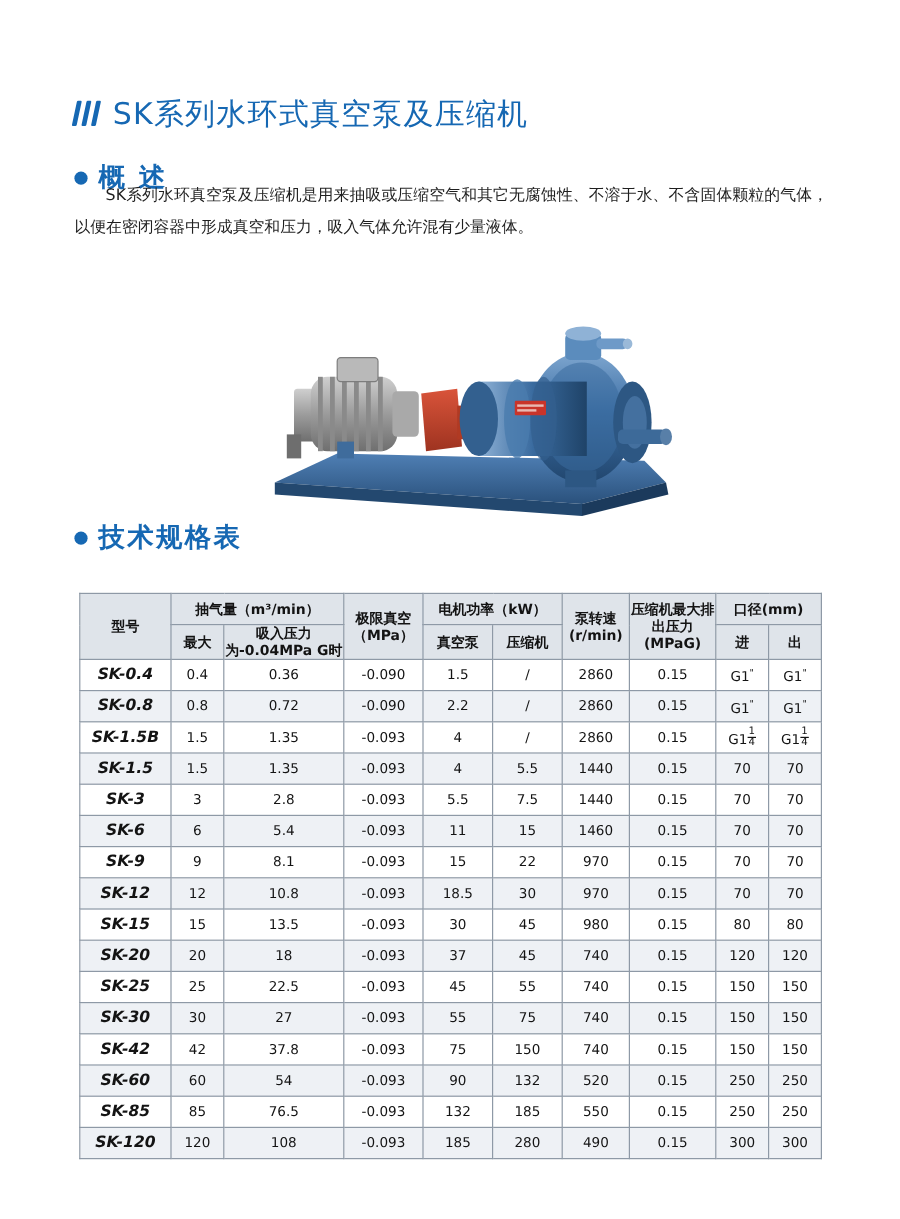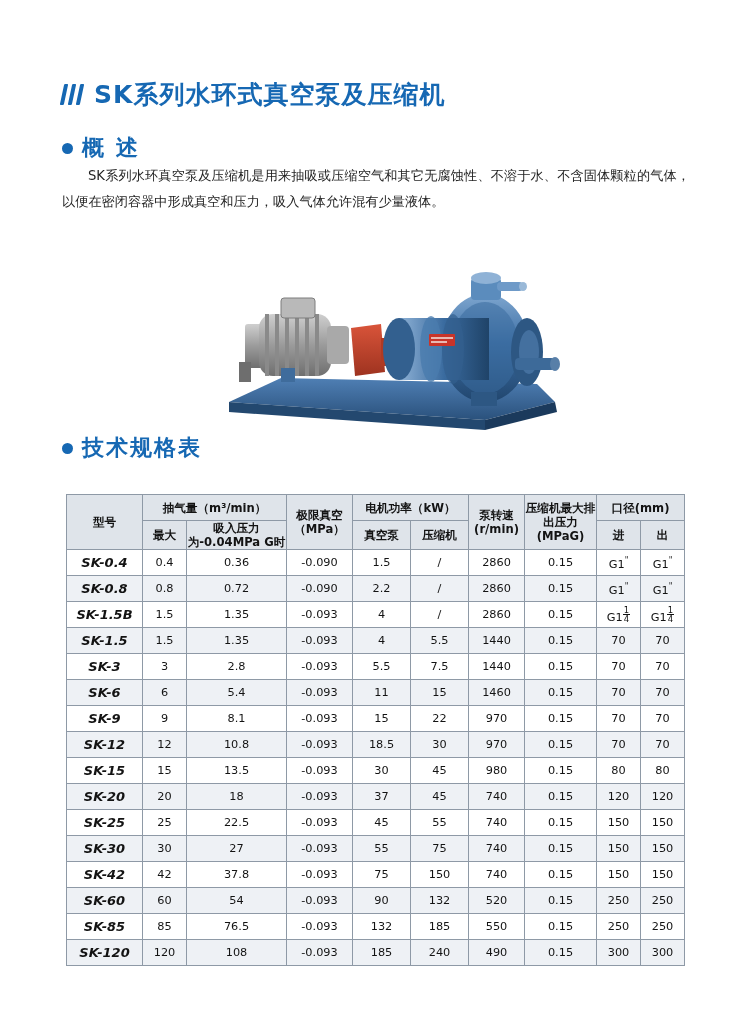--- a/index.html
+++ b/index.html
@@ -42,21 +42,21 @@
     height: 21px;
     background: #1668b3;
     margin-right: 4px;
     border-radius: 1px;
   }
   .chevrons span:nth-child(1) { opacity: 1; }
   .chevrons span:nth-child(2) { opacity: 1; }
   .chevrons span:nth-child(3) { opacity: 1; }
   .main-title {
     font-size: 25px;
-    font-weight: bold;
+    font-weight: normal;
     color: #1668b3;
     letter-spacing: 1px;
     font-family: "DejaVu Sans", "Liberation Sans", sans-serif;
     white-space: nowrap;
   }
 
   
   .section-head {
     position: absolute;
     display: flex;
@@ -86,21 +86,21 @@
     position: absolute;
     left: 62px;
     width: 628px;
     font-size: 13.2px;
     line-height: 26px;
     color: #1f1f1f;
     text-indent: 26px;
     text-align: justify;
     font-family: "DejaVu Sans", "Liberation Sans", sans-serif;
   }
-  #para1 { top: 163px; }
+  #para1 { top: 151px; }
   #para2 { top: 209px; }
 
   
   .product-figure {
     position: absolute;
     left: 185px;
     top: 252px;
     width: 400px;
     height: 190px;
   }
@@ -464,21 +464,21 @@
             <td>0.15</td>
             <td>250</td>
             <td>250</td>
           </tr>
           <tr>
             <td class="model">SK-120</td>
             <td>120</td>
             <td>108</td>
             <td>-0.093</td>
             <td>185</td>
-            <td>240</td>
+            <td>280</td>
             <td>490</td>
             <td>0.15</td>
             <td>300</td>
             <td>300</td>
           </tr>
         </tbody>
     </table>
   </div>
 
 </div>

